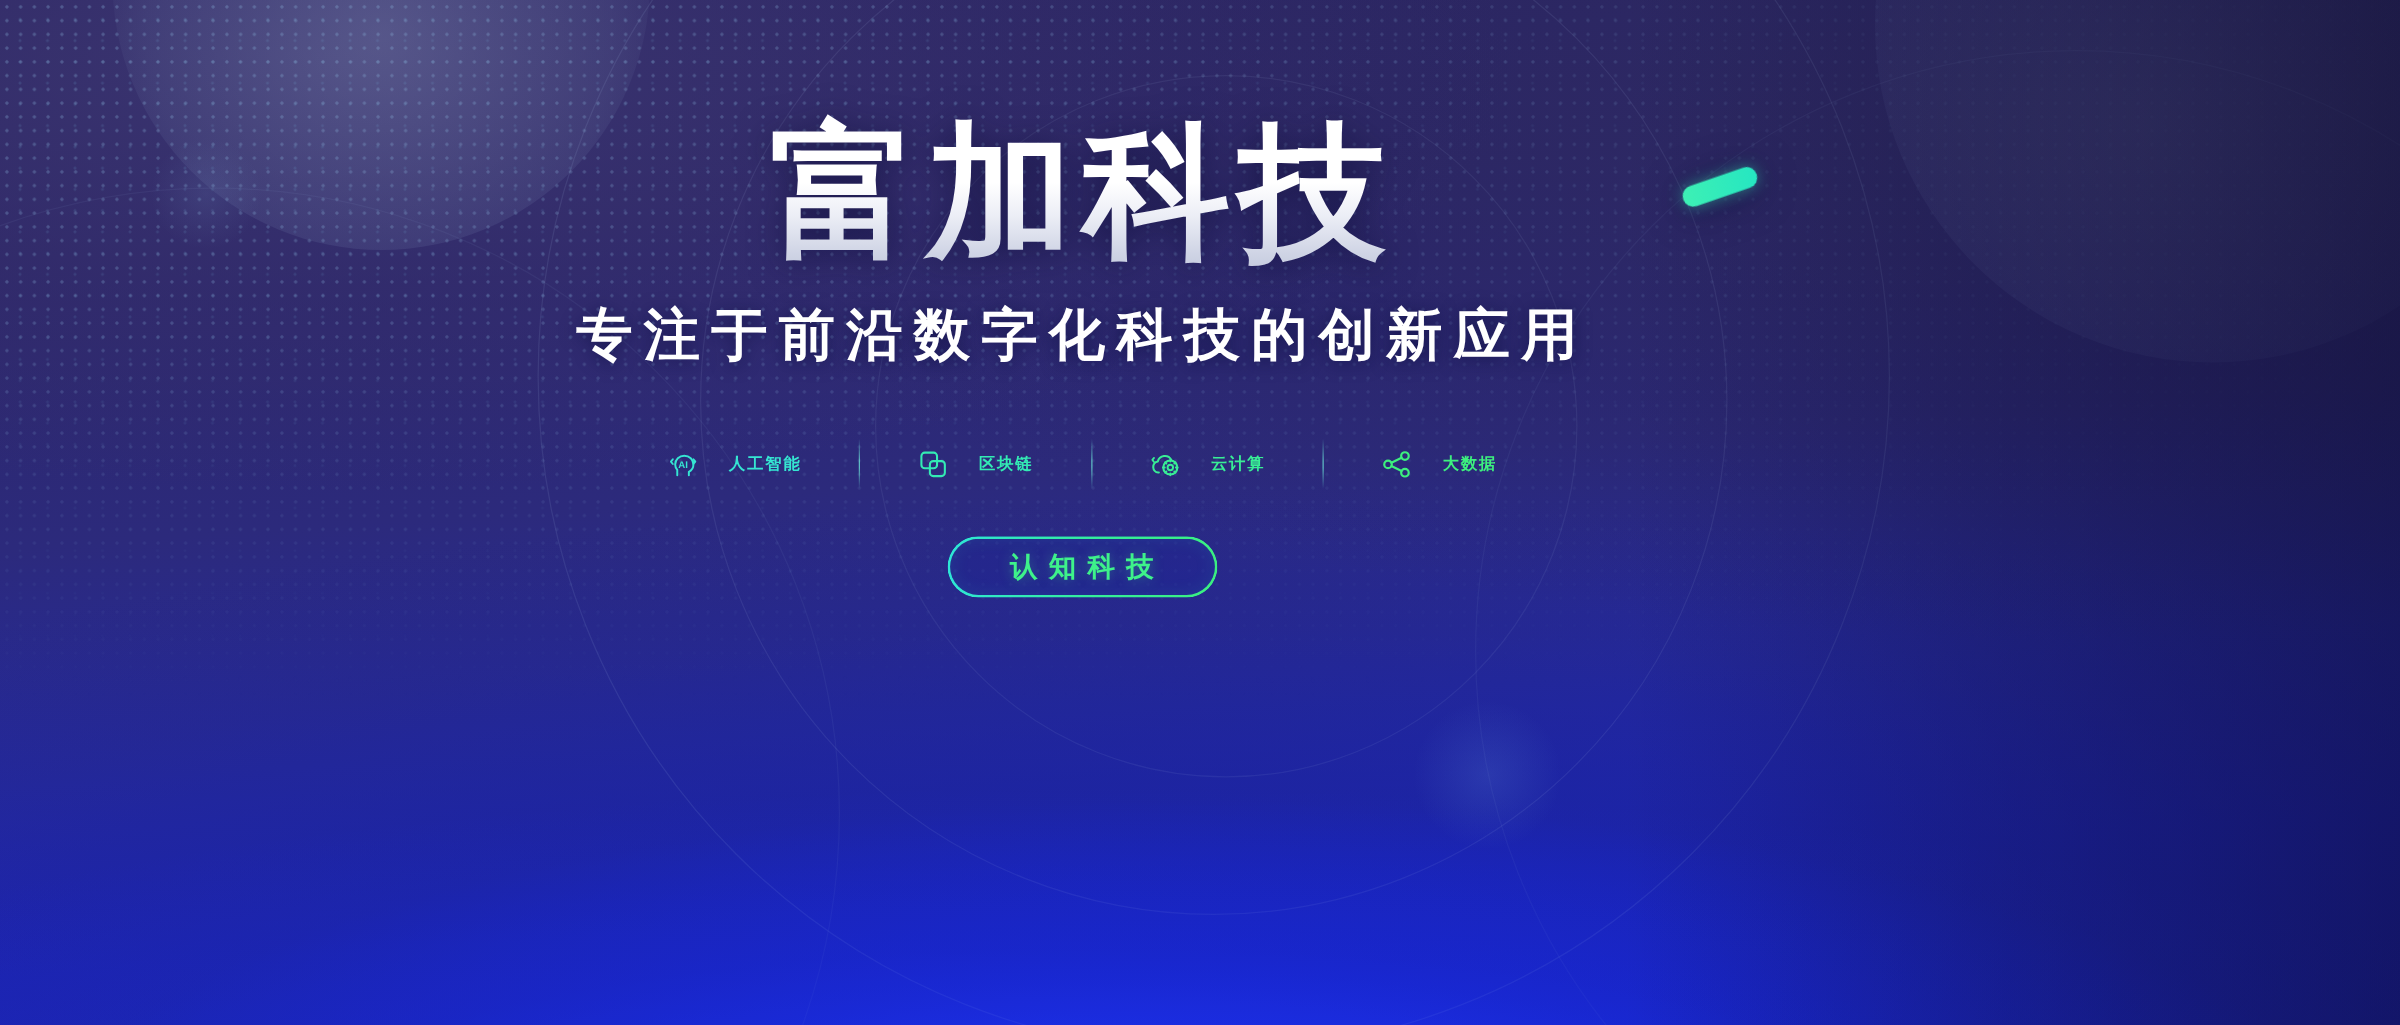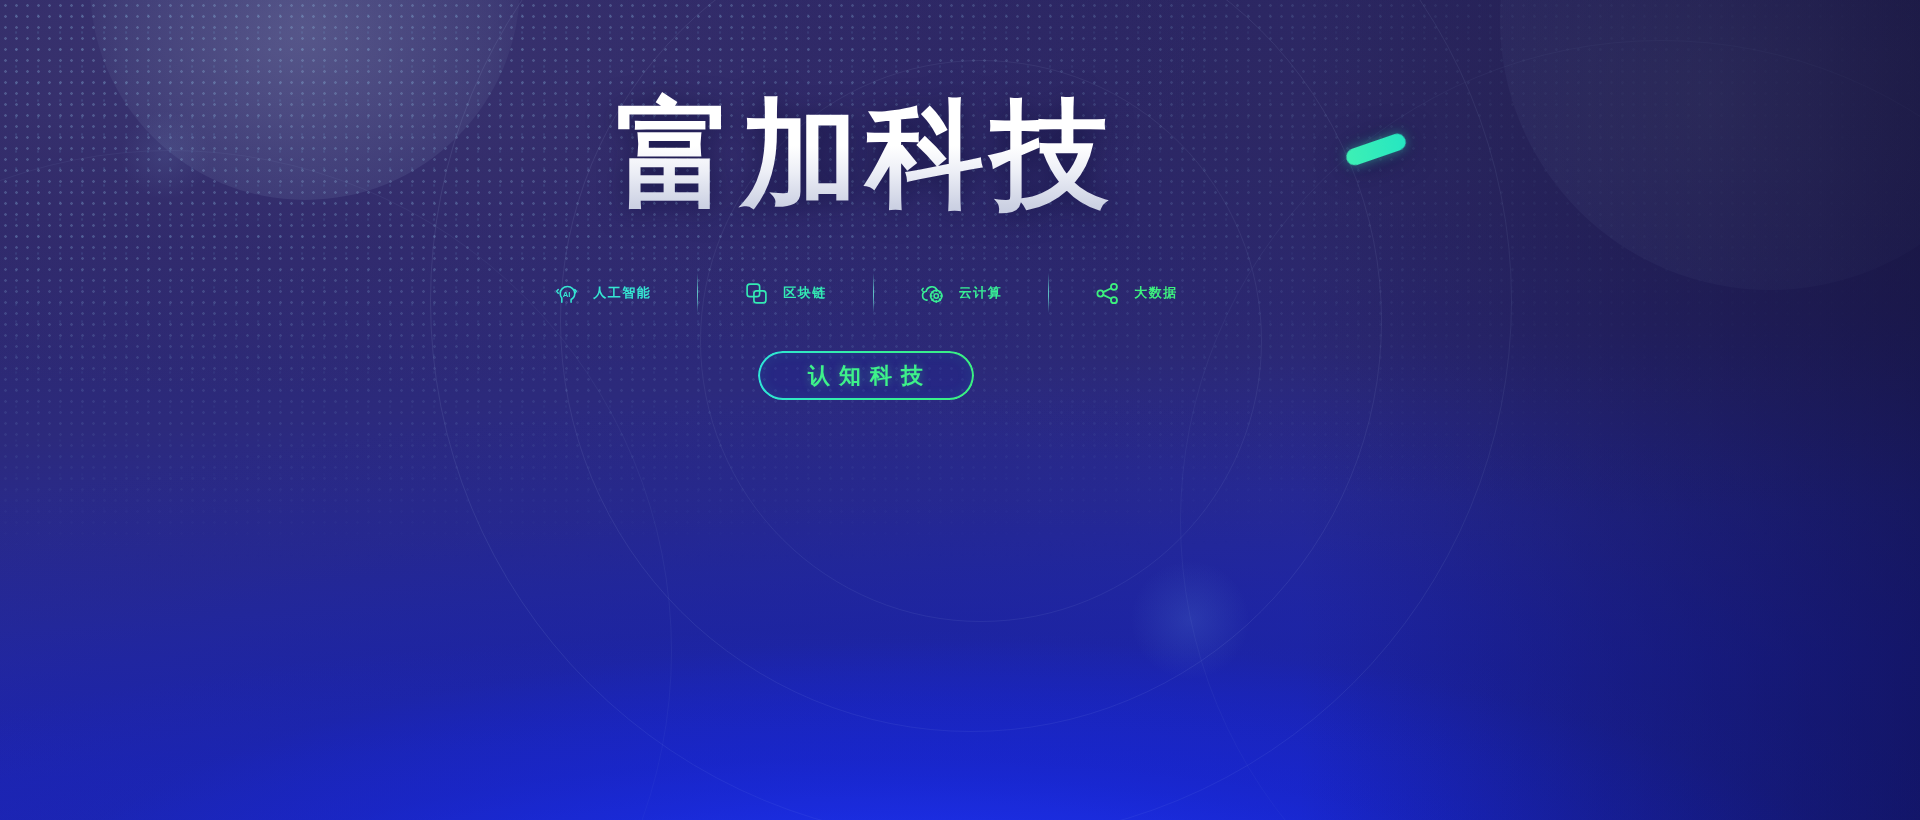--- a/index.html
+++ b/index.html
@@ -128,21 +128,21 @@
   .feature-row {
     margin-top: 53px;
     display: flex;
     align-items: center;
     justify-content: center;
     white-space: nowrap;
   }
   .feature-item {
     display: flex;
     align-items: center;
-    gap: 14px;
+    gap: 24px;
     padding: 0 46px;
   }
   .feature-icon { display: block; width: 25px; height: 25px; flex: 0 0 auto; }
   .feature-label {
     font-size: 13px;
     font-weight: 700;
     letter-spacing: 1.5px;
   }
   .divider {
     width: 1px;
@@ -350,20 +350,21 @@
 
   <div class="right-dim"></div>
 
   <div class="content">
 
     <div class="brand-title">
       <span>富加科技</span>
       <span class="accent-stroke"></span>
     </div>
 
+    <div class="tagline">专注于前沿数字化科技的创新应用</div>
 
     <div class="feature-row">
 
       <div class="feature-item">
         <svg class="feature-icon" viewBox="0 0 24 24">
           <path d="M16.4 20.3v-2.6c2.1-1.1 3.5-3.2 3.5-5.7 0-3.7-3.1-6.7-7-6.7s-7 3-7 6.7c0 1.6.6 3 1.6 4.2v4.1" fill="none" stroke="#35e6d2" stroke-width="1.5" stroke-linecap="round" stroke-linejoin="round"></path>
           <path d="M4.1 8.1 2.6 9.9l1.5 1.8M19.9 8.1l1.5 1.8-1.5 1.8" fill="none" stroke="#35e6d2" stroke-width="1.4" stroke-linecap="round" stroke-linejoin="round"></path>
           <text x="12" y="15" text-anchor="middle" font-size="7.4" font-weight="700" font-family="'Liberation Sans', sans-serif" fill="#35e6d2">AI</text>
         </svg>
         <span class="feature-label" style="color:#35e6d2">人工智能</span>

